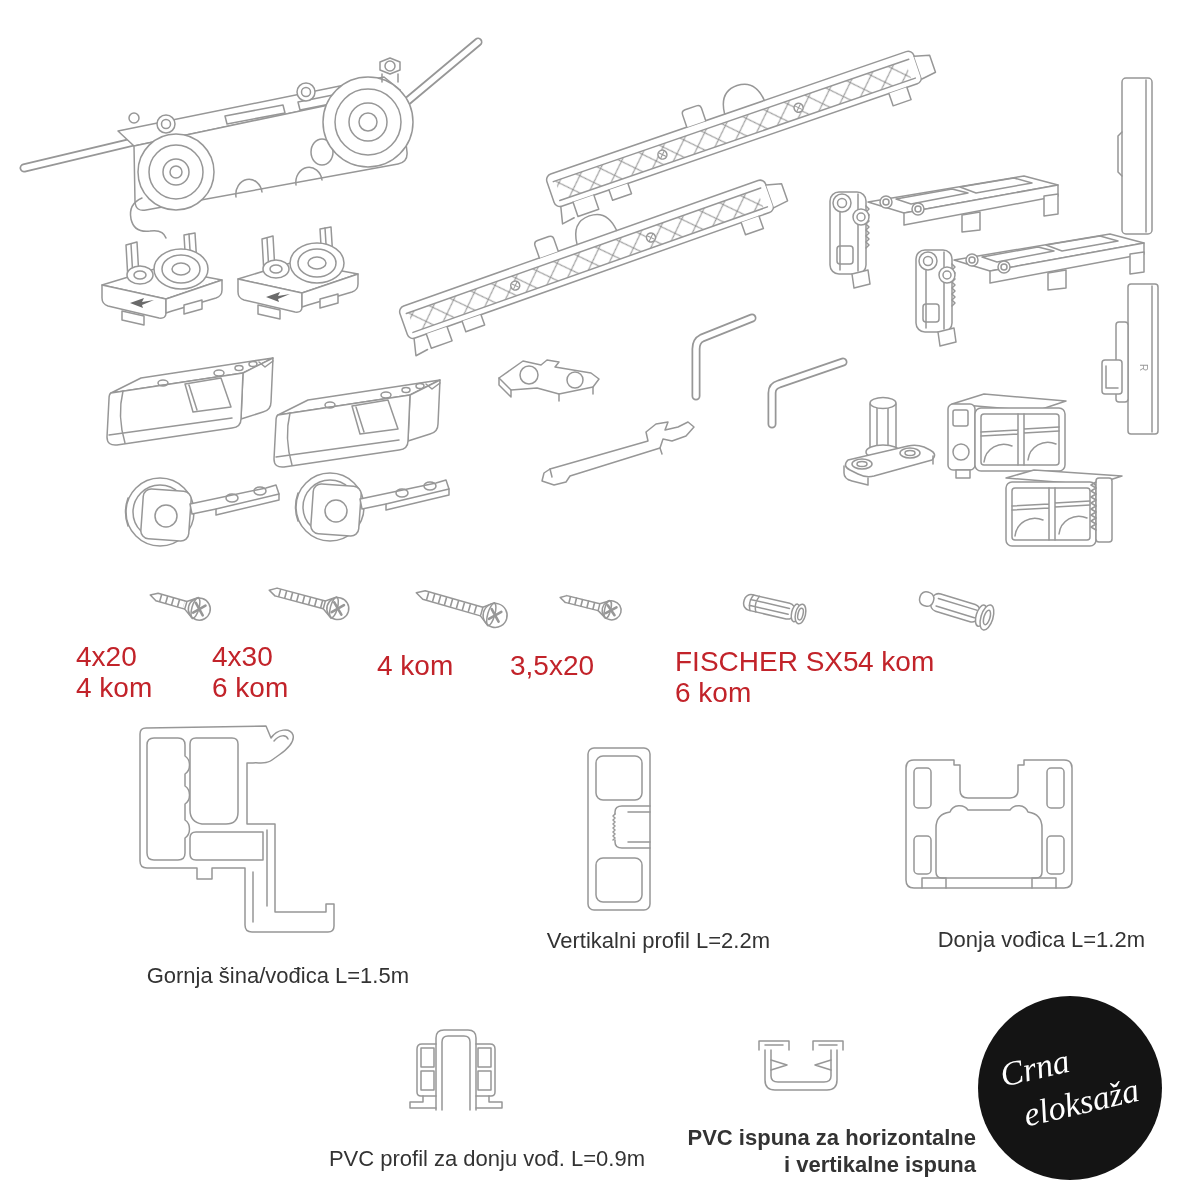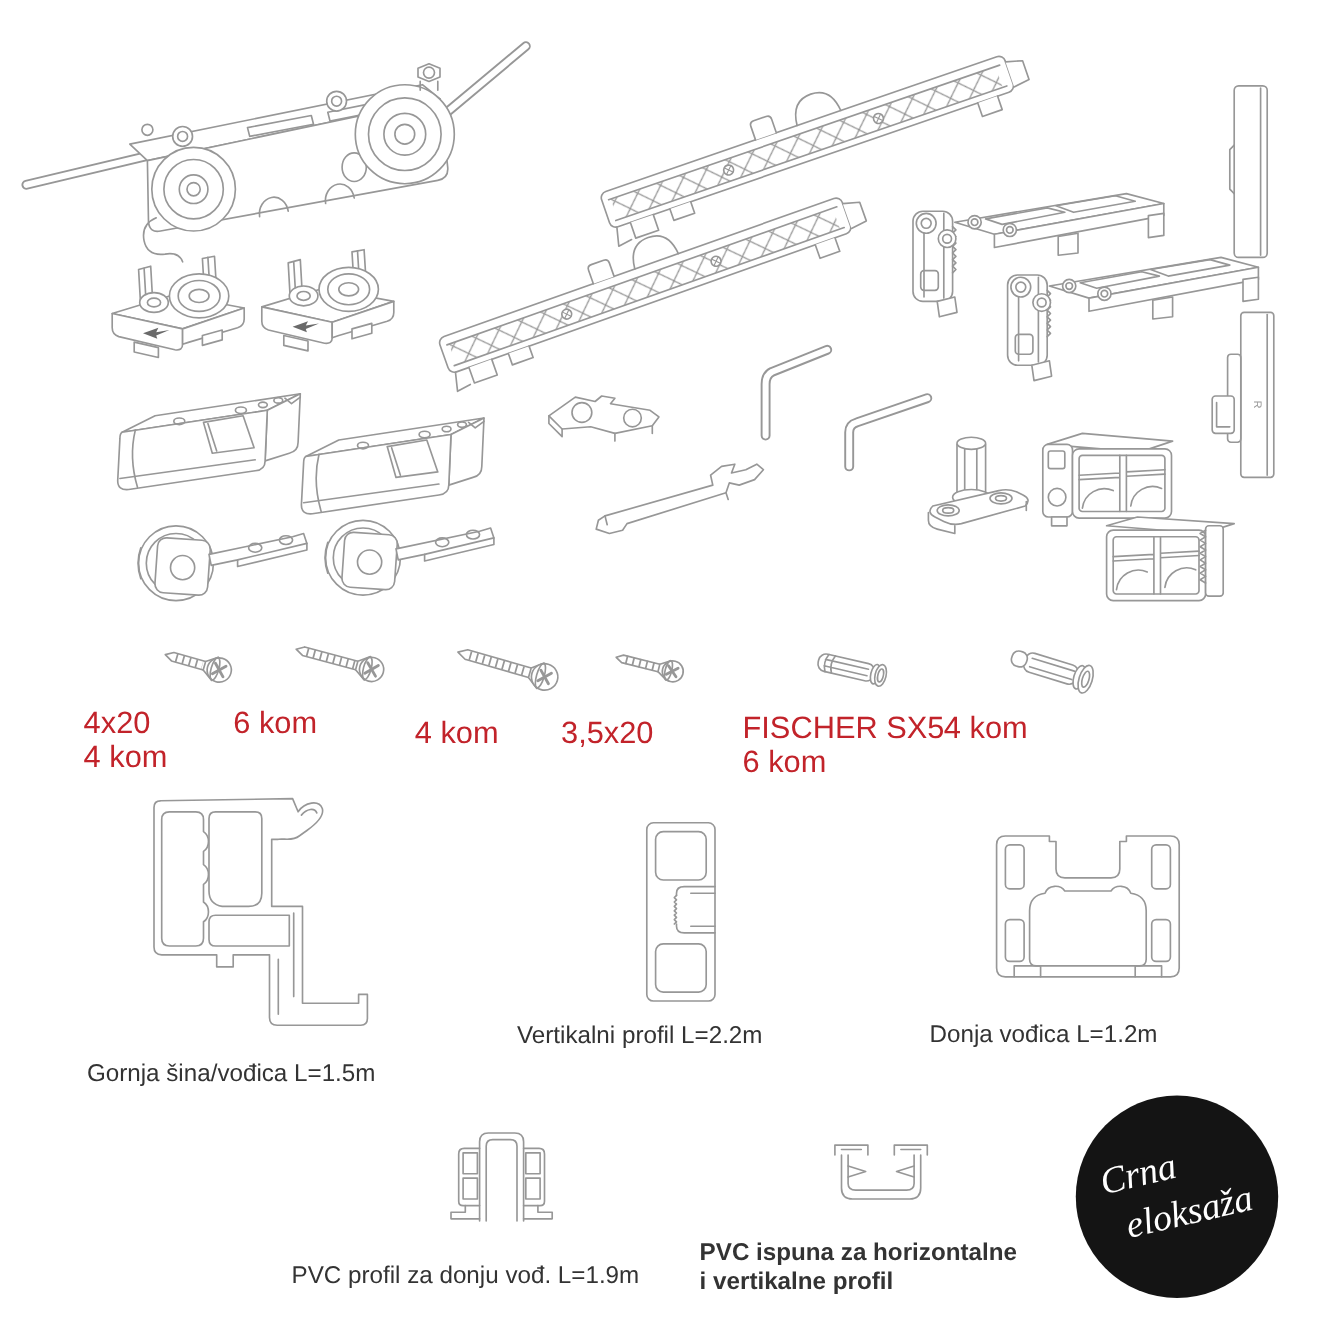--- a/index.html
+++ b/index.html
@@ -9,21 +9,21 @@
   .la  {fill:none;stroke:#979797;stroke-width:1.5;stroke-linecap:round;stroke-linejoin:round;}
   .laf {fill:#ffffff;stroke:#979797;stroke-width:1.5;stroke-linecap:round;stroke-linejoin:round;}
   .lat2{fill:none;stroke:#979797;stroke-width:1;}
   .lat3{fill:none;stroke:#979797;stroke-width:2.6;stroke-linecap:round;}
   .thread{fill:none;stroke:#979797;stroke-width:8;stroke-dasharray:1.6,4.6;}
   .tool-o{fill:none;stroke:#979797;stroke-width:9;stroke-linecap:round;stroke-linejoin:round;}
   .tool-i{fill:none;stroke:#ffffff;stroke-width:5.5;stroke-linecap:round;stroke-linejoin:round;}
   .lbl-red{position:absolute;width:220px;color:#c2232a;font-size:28px;line-height:31px;
            text-align:left;}
   .lbl-red span{display:block;}
-  .lbl-dark{position:absolute;color:#333333;font-size:22px;line-height:27px;text-align:left;}
+  .lbl-dark{position:absolute;color:#333333;font-size:22px;line-height:27px;text-align:right;}
   .lbl-dark span{display:block;font-weight:bold;}
   .badge{position:absolute;left:978px;top:996px;width:184px;height:184px;border-radius:50%;
          background:#141414;}
   .badge-text{position:absolute;left:10px;top:42px;width:170px;transform:rotate(-13deg);
               color:#ffffff;font-family:"Liberation Serif",serif;font-style:italic;
               font-size:34px;line-height:44px;}
   .badge-text .b1{display:block;margin-left:16px;}
   .badge-text .b2{display:block;margin-left:30px;}
 </style>
 </head>
@@ -396,43 +396,44 @@
     <path class="la" d="M86,14 V5 H56 V14 M80,9 H62"></path>
     <path class="la" d="M74,24 L58,29 L74,34"></path>
   </g>
 </svg>
 
 <div class="lbl-red" style="left:76px;top:641px">
   <span>4x20</span>
   <span>4 kom</span>
 </div>
 <div class="lbl-red" style="left:212px;top:641px">
+  <span>4x30</span>
   <span>6 kom</span>
 </div>
 <div class="lbl-red" style="left:377px;top:650px">
   <span>4 kom</span>
 </div>
 <div class="lbl-red" style="left:510px;top:650px">
   <span>3,5x20</span>
 </div>
 <div class="lbl-red" style="left:675px;top:646px">
   <span>FISCHER SX5</span>
   <span>6 kom</span>
 </div>
 <div class="lbl-red" style="left:858px;top:646px">
   <span>4 kom</span>
 </div>
 
-<div class="lbl-dark" style="left:79px;top:962px;width:340px">Gornja šina/vođica L=1.5m</div>
+<div class="lbl-dark" style="left:69px;top:962px;width:340px">Gornja šina/vođica L=1.5m</div>
 <div class="lbl-dark" style="left:470px;top:927px;width:300px">Vertikalni profil L=2.2m</div>
 <div class="lbl-dark" style="left:845px;top:926px;width:300px">Donja vođica L=1.2m</div>
-<div class="lbl-dark" style="left:265px;top:1145px;width:380px">PVC profil za donju vođ. L=1.9m</div>
+<div class="lbl-dark" style="left:265px;top:1145px;width:380px">PVC profil za donju vođ. L=0.9m</div>
 <div class="lbl-dark" style="left:636px;top:1124px;width:340px">
   <span>PVC ispuna za horizontalne</span>
-  <span>i vertikalne profil</span>
+  <span>i vertikalne ispuna</span>
 </div>
 
 <div class="badge">
   <div class="badge-text">
     <span class="b1">Crna</span>
     <span class="b2">eloksaža</span>
   </div>
 </div>
 
 </div>

